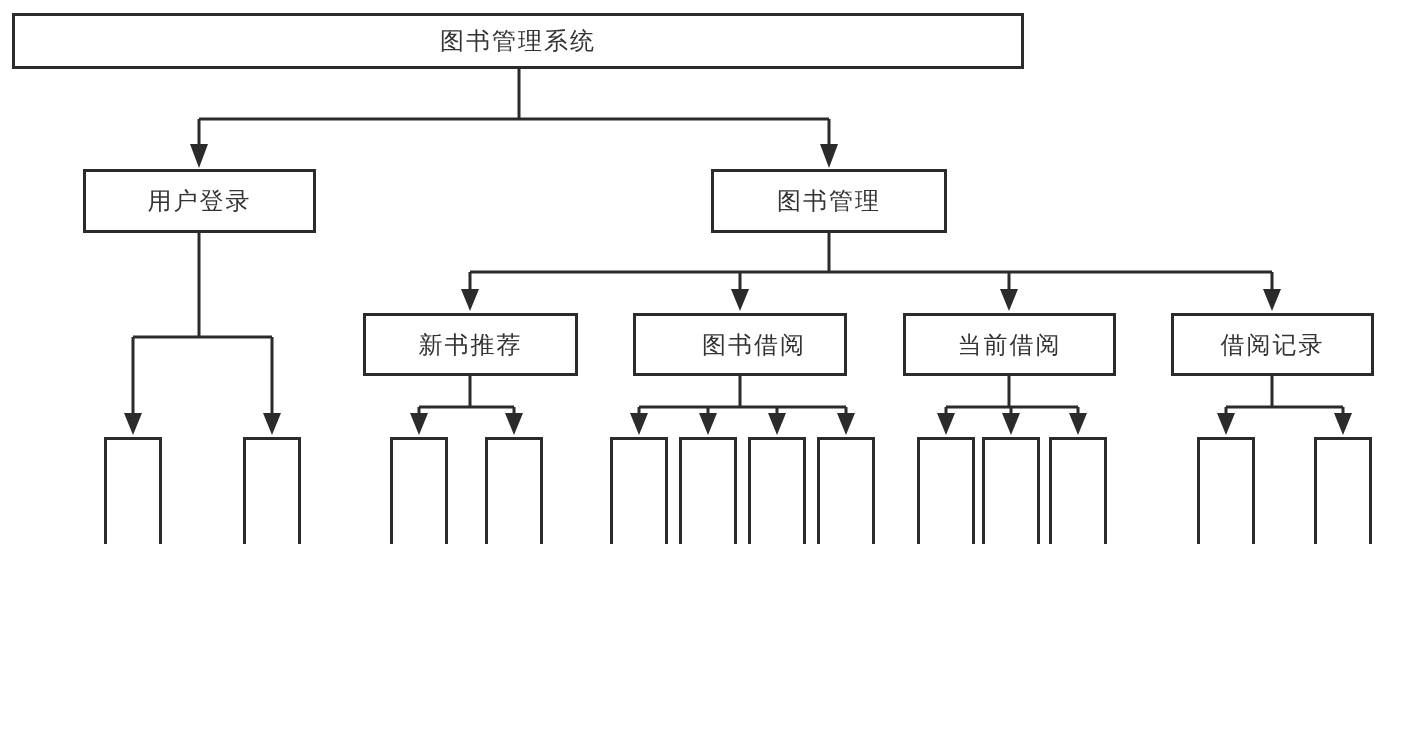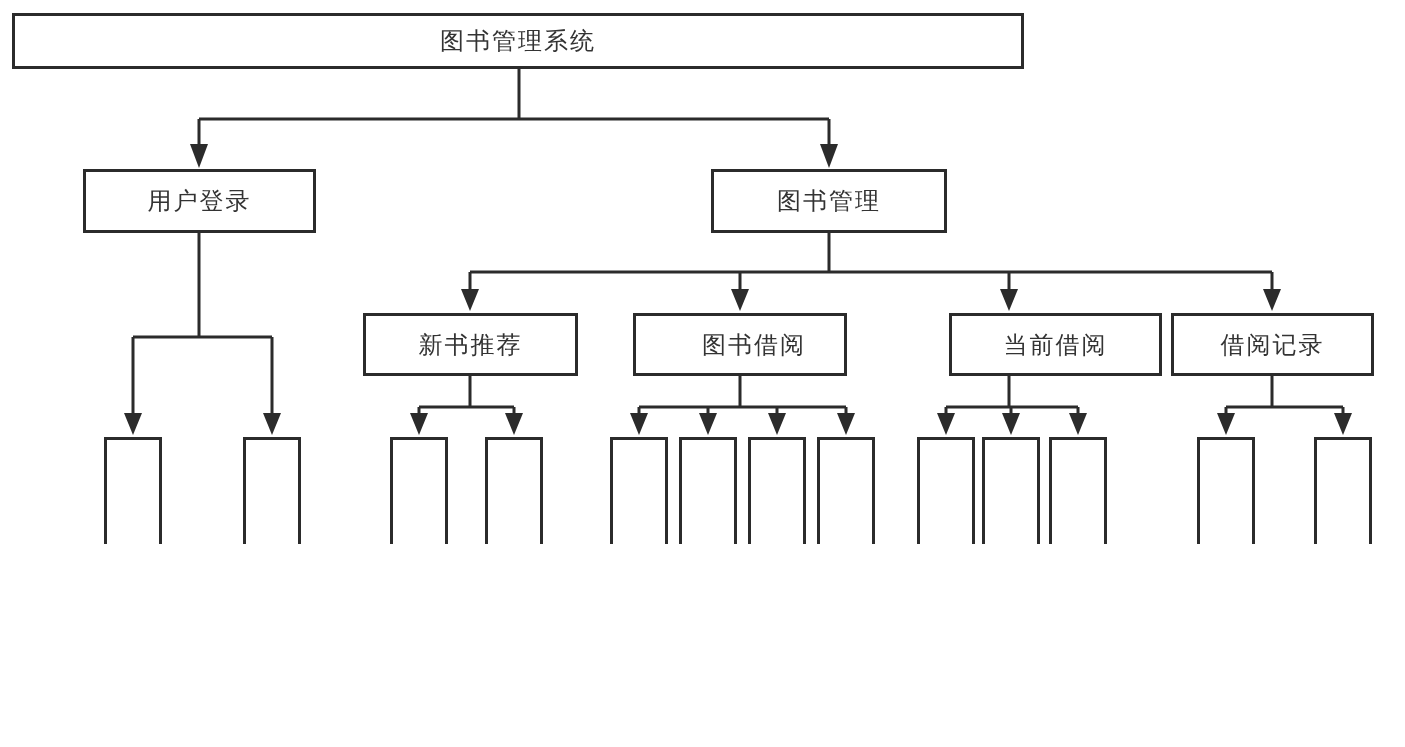--- a/index.html
+++ b/index.html
@@ -100,21 +100,21 @@
     </g>
   </svg>
 
   <div class="node hnode" style="left:12px; top:13px; width:1012px; height:56px;">图书管理系统</div>
 
   <div class="node hnode" style="left:83px; top:169px; width:233px; height:64px;">用户登录</div>
   <div class="node hnode" style="left:711px; top:169px; width:236px; height:64px;">图书管理</div>
 
   <div class="node hnode" style="left:363px; top:313px; width:215px; height:63px;">新书推荐</div>
   <div class="node hnode" style="left:633px; top:313px; width:214px; height:63px;padding-left:28px;">图书借阅</div>
-  <div class="node hnode" style="left:903px; top:313px; width:213px; height:63px;margin-left:46px;">当前借阅</div>
+  <div class="node hnode" style="left:903px; top:313px; width:213px; height:63px;">当前借阅</div>
   <div class="node hnode" style="left:1171px; top:313px; width:203px; height:63px;font-family:Liberation Mono, monospace;">借阅记录</div>
 
   <div class="node vnode" style="left:104px; top:437px; width:58px; height:299px;">用户登录</div>
   <div class="node vnode" style="left:243px; top:437px; width:58px; height:299px;">注销登录</div>
 
   <div class="node vnode" style="left:390px; top:437px; width:58px; height:299px;">查询图书</div>
   <div class="node vnode" style="left:485px; top:437px; width:58px; height:299px;">借阅图书</div>
 
   <div class="node vnode" style="left:610px; top:437px; width:58px; height:299px;">查询图书</div>
   <div class="node vnode" style="left:679px; top:437px; width:58px; height:299px;">新增图书（管理员）</div>

